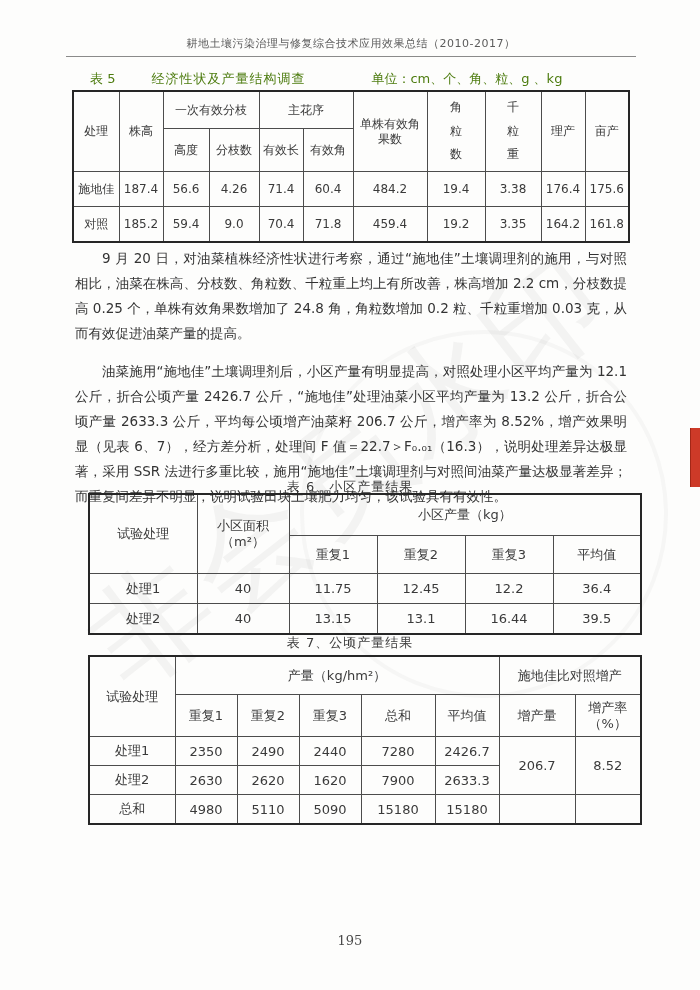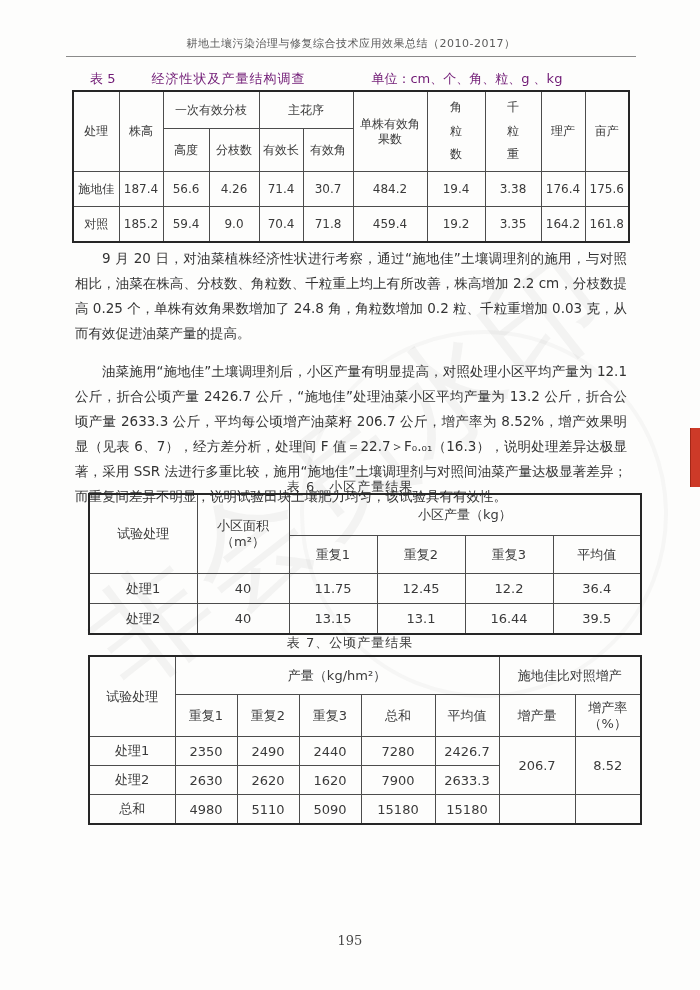--- a/index.html
+++ b/index.html
@@ -7,21 +7,21 @@
     position:relative;width:700px;height:990px;background:#fdfdfc;
     font-family:"DejaVu Sans",sans-serif;color:#343434;overflow:hidden;
   }
   
   .doc-header{
     position:absolute;top:36px;left:66px;width:570px;text-align:center;
     font-size:11px;color:#5b5b5b;letter-spacing:.5px;padding-bottom:5px;
     border-bottom:1px solid #8a8a8a;
   }
   
-  .t5cap{position:absolute;top:70px;left:90px;width:540px;font-size:13px;color:#701a75;display:flex;align-items:baseline;}
+  .t5cap{position:absolute;top:70px;left:90px;width:540px;font-size:13px;color:#4d7c0f;display:flex;align-items:baseline;}
   .t5cap .cap-title{margin-left:36px;letter-spacing:1px;}
   .t5cap .cap-unit{margin-left:66px;}
   
   table{border-collapse:collapse;table-layout:fixed;font-size:12px;color:#3a3a3a;}
   td{border:1px solid #4c4c4c;text-align:center;vertical-align:middle;padding:1px 2px;overflow:hidden;}
   table.outer{border:2px solid #262626;}
   
   .t5{position:absolute;top:90px;left:72px;width:556px;}
   .t5 td{height:32px;line-height:1.25;}
   .t5 .hdr1 td{height:34px;}
@@ -108,21 +108,21 @@
       <td>分枝数</td>
       <td>有效长</td>
       <td>有效角</td>
     </tr>
     <tr>
       <td>施地佳</td>
       <td>187.4</td>
       <td>56.6</td>
       <td>4.26</td>
       <td>71.4</td>
-      <td>30.7</td>
+      <td>60.4</td>
       <td>484.2</td>
       <td>19.4</td>
       <td>3.38</td>
       <td>176.4</td>
       <td>175.6</td>
     </tr>
     <tr>
       <td>对照</td>
       <td>185.2</td>
       <td>59.4</td>

